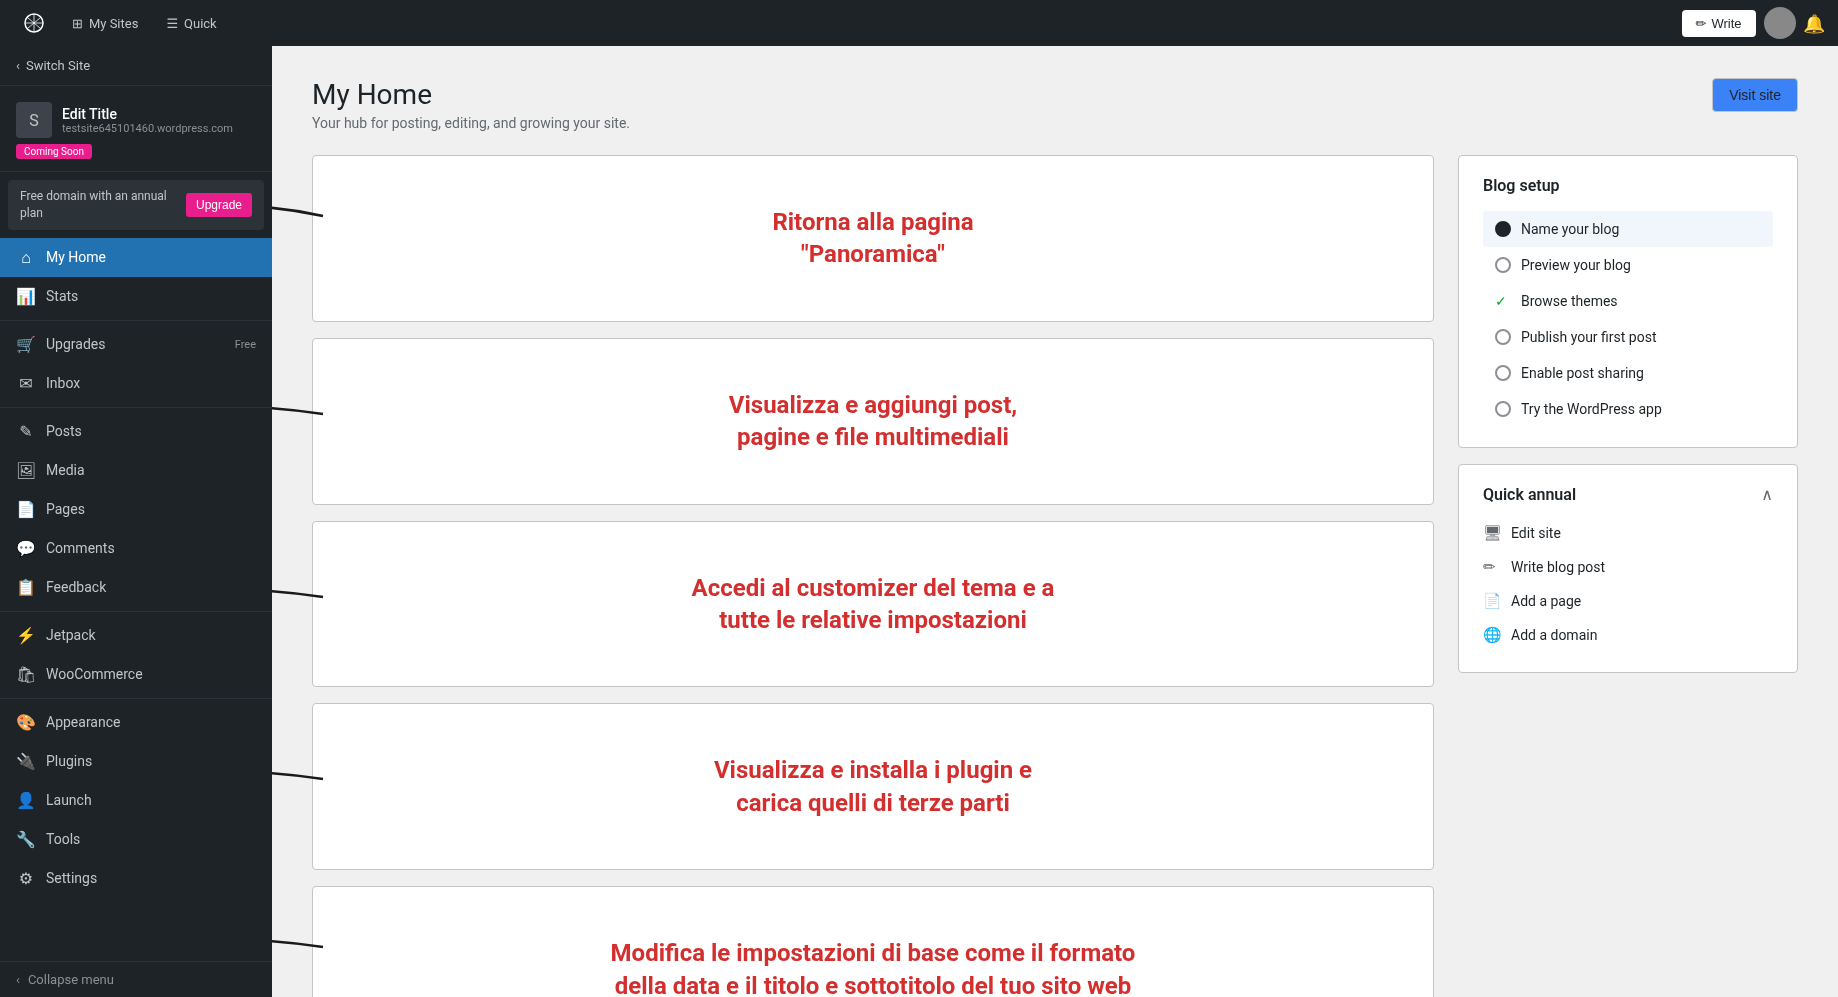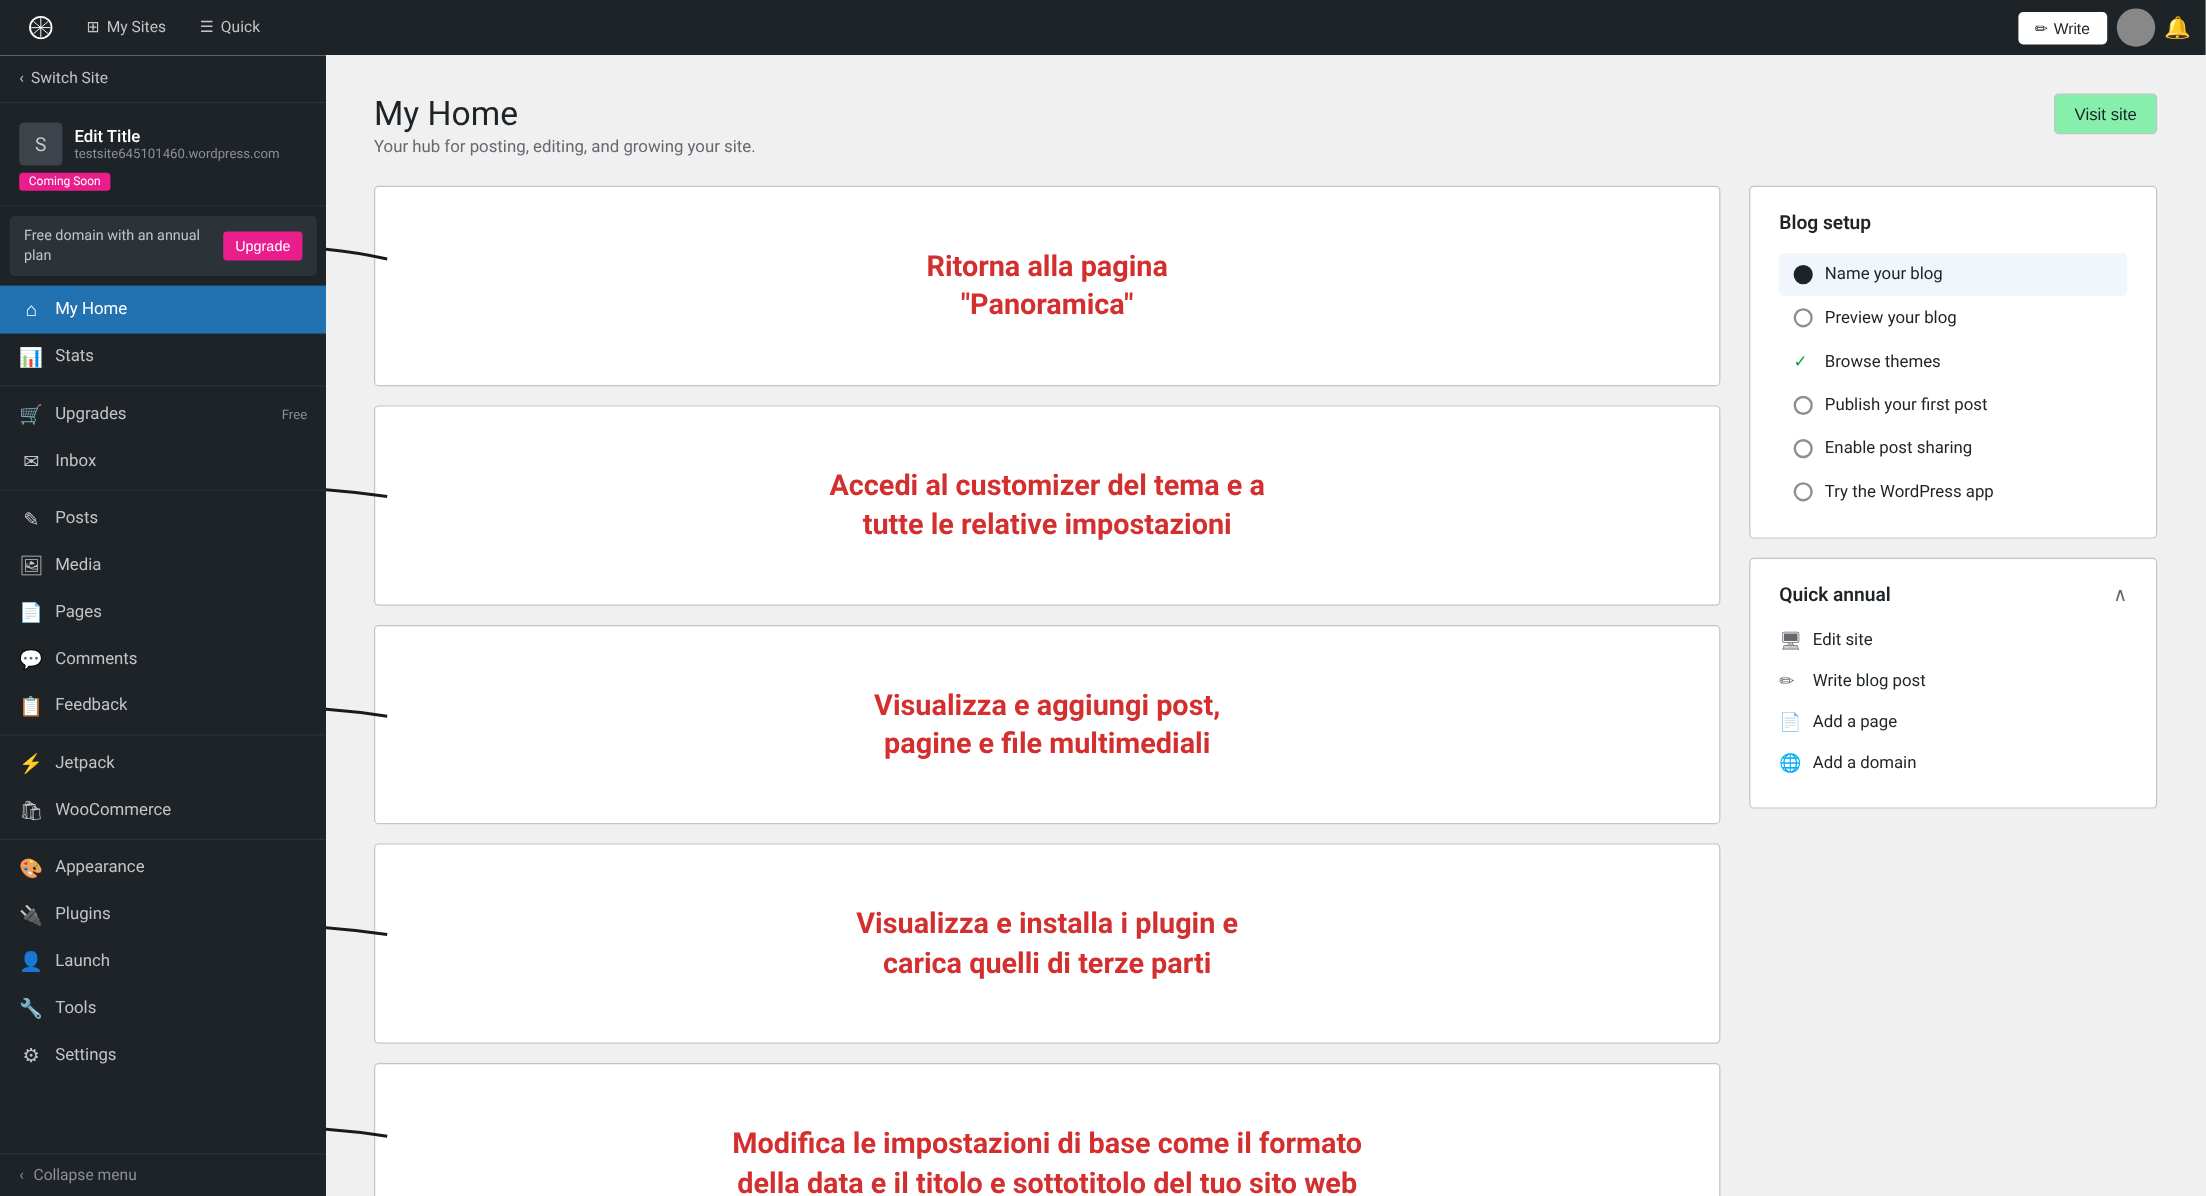--- a/index.html
+++ b/index.html
@@ -139,21 +139,21 @@
 
     .page-header {
       display: flex;
       justify-content: space-between;
       align-items: flex-start;
       margin-bottom: 24px;
     }
     .page-title { font-size: 28px; font-weight: 400; color: #1d2327; }
     .page-subtitle { font-size: 14px; color: #646970; margin-top: 4px; }
     .visit-site-btn {
-      background: #86efac;
+      background: #3b82f6;
       color: #1d2327;
       border: 1px solid #c3c4c7;
       border-radius: 4px;
       padding: 8px 16px;
       font-size: 14px;
       cursor: pointer;
     }
 
     
     .content-grid {
@@ -417,48 +417,48 @@
                 <marker id="ah1" markerWidth="8" markerHeight="8" refX="6" refY="3" orient="auto">
                   <path d="M0,0 L0,6 L8,3 z" fill="#1a1a1a"></path>
                 </marker>
               </defs>
             <path d="M 190,30 Q 100,10 10,30" stroke="#1a1a1a" stroke-width="2.5" fill="none" marker-end="url(#ah1)"></path>
           </svg>
         </div>
 
         <div class="card" style="min-height:130px; display:flex; align-items:center; justify-content:center;">
           <div class="annotation-block">
+            <div class="ann-text">Visualizza e aggiungi post,<br>pagine e file multimediali</div>
+          </div>
+          <svg style="position:absolute;left:-190px;top:40px;width:210px;height:70px;overflow:visible;">
+            <defs>
+                <marker id="ah2" markerWidth="8" markerHeight="8" refX="6" refY="3" orient="auto">
+                  <path d="M0,0 L0,6 L8,3 z" fill="#1a1a1a"></path>
+                </marker>
+              </defs>
+            <path d="M 200,35 Q 100,20 10,35" stroke="#1a1a1a" stroke-width="2.5" fill="none" marker-end="url(#ah2)"></path>
+          </svg>
+        </div>
+
+        <div class="card" style="min-height:130px; display:flex; align-items:center; justify-content:center;">
+          <div class="annotation-block">
             <div class="ann-text">Accedi al customizer del tema e a<br>tutte le relative impostazioni</div>
           </div>
           <svg style="position:absolute;left:-190px;top:40px;width:210px;height:70px;overflow:visible;">
             <defs>
                 <marker id="ah3" markerWidth="8" markerHeight="8" refX="6" refY="3" orient="auto">
                   <path d="M0,0 L0,6 L8,3 z" fill="#1a1a1a"></path>
                 </marker>
               </defs>
             <path d="M 200,35 Q 100,20 10,35" stroke="#1a1a1a" stroke-width="2.5" fill="none" marker-end="url(#ah3)"></path>
           </svg>
         </div>
 
         <div class="card" style="min-height:130px; display:flex; align-items:center; justify-content:center;">
           <div class="annotation-block">
-            <div class="ann-text">Visualizza e aggiungi post,<br>pagine e file multimediali</div>
-          </div>
-          <svg style="position:absolute;left:-190px;top:40px;width:210px;height:70px;overflow:visible;">
-            <defs>
-                <marker id="ah2" markerWidth="8" markerHeight="8" refX="6" refY="3" orient="auto">
-                  <path d="M0,0 L0,6 L8,3 z" fill="#1a1a1a"></path>
-                </marker>
-              </defs>
-            <path d="M 200,35 Q 100,20 10,35" stroke="#1a1a1a" stroke-width="2.5" fill="none" marker-end="url(#ah2)"></path>
-          </svg>
-        </div>
-
-        <div class="card" style="min-height:130px; display:flex; align-items:center; justify-content:center;">
-          <div class="annotation-block">
             <div class="ann-text">Visualizza e installa i plugin e<br>carica quelli di terze parti</div>
           </div>
           <svg style="position:absolute;left:-190px;top:40px;width:210px;height:70px;overflow:visible;">
             <defs>
                 <marker id="ah4" markerWidth="8" markerHeight="8" refX="6" refY="3" orient="auto">
                   <path d="M0,0 L0,6 L8,3 z" fill="#1a1a1a"></path>
                 </marker>
               </defs>
             <path d="M 200,35 Q 100,20 10,35" stroke="#1a1a1a" stroke-width="2.5" fill="none" marker-end="url(#ah4)"></path>
           </svg>

